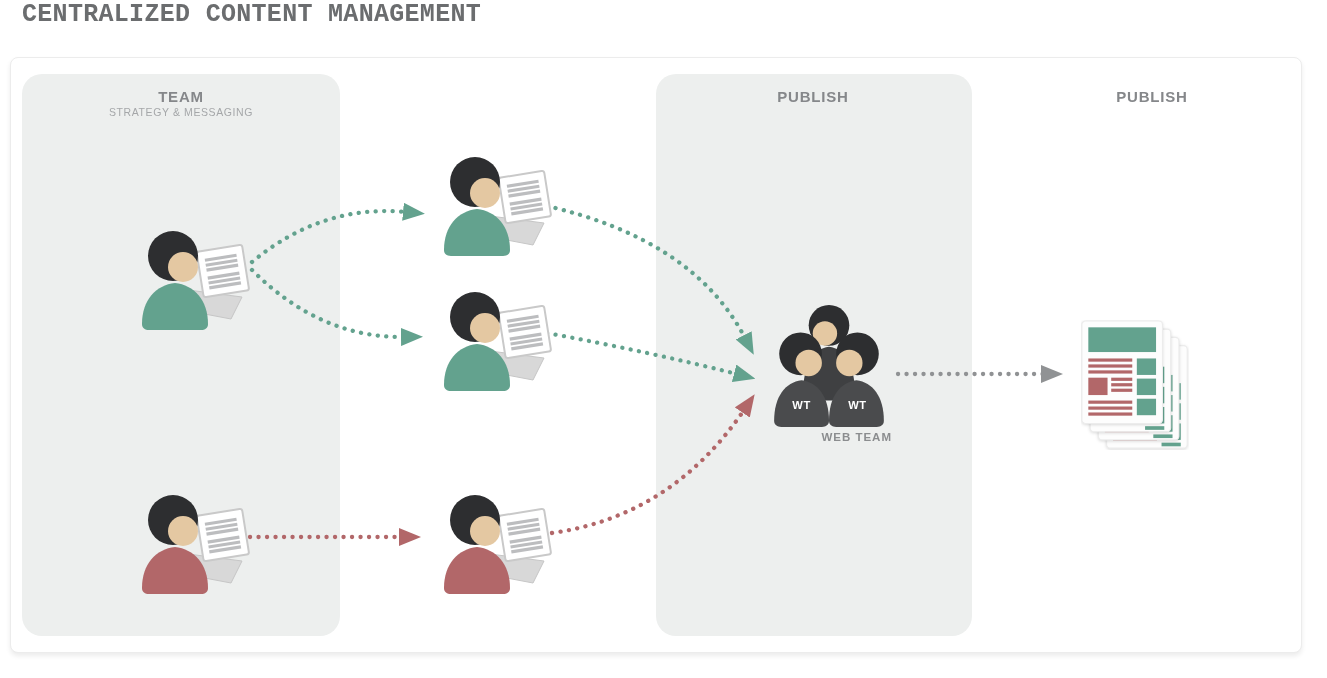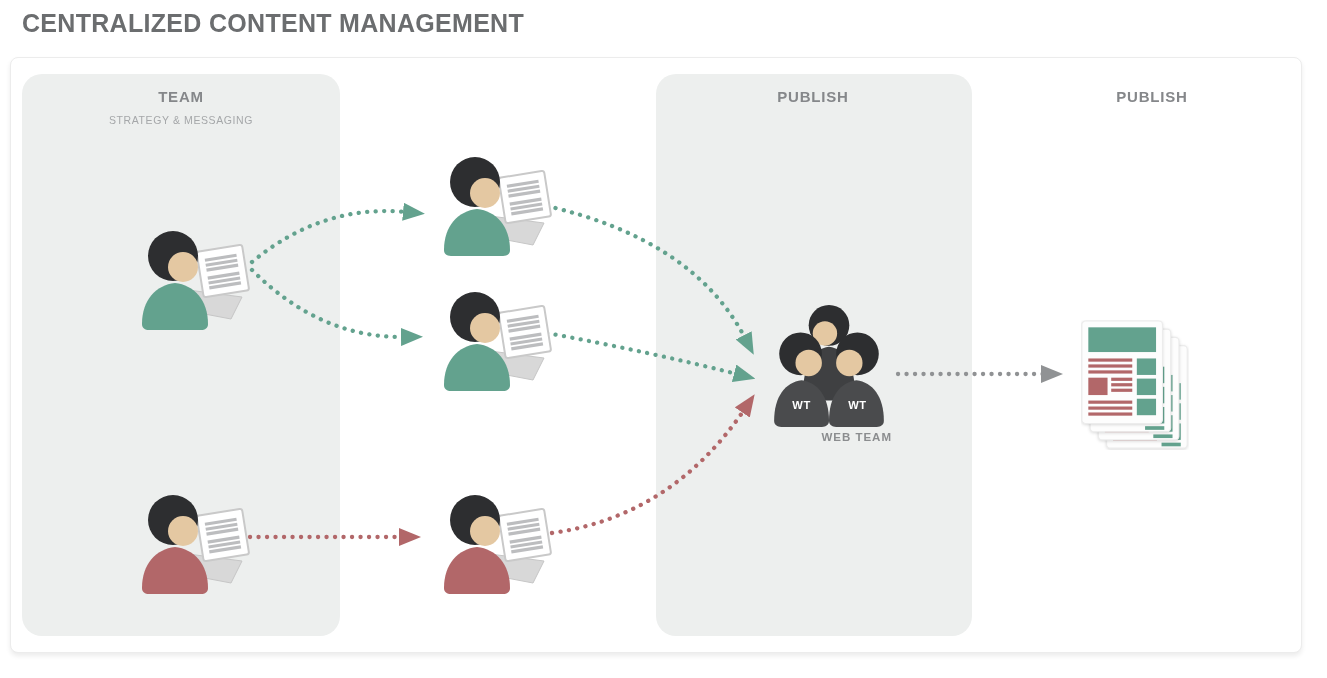--- a/index.html
+++ b/index.html
@@ -3,30 +3,30 @@
 <meta charset="utf-8">
 <style>
   :root{
     --teal:#63a28e; --red:#b26769; --dark-body:#4a4b4d; --hair:#2d2e30;
     --face:#e4c8a2; --panel:#edefee; --arrow-gray:#909294; --title-text:#6b6d6f;
     --header-text:#85878a; --subheader-text:#a5a7a9; --laptop-base:#d8d8d8; --page-bg:#fdfdfd;
   }
   *{box-sizing:border-box;margin:0;padding:0;}
   body{background:#ffffff;font-family:"Liberation Sans",sans-serif;}
   .stage{position:relative;width:1327px;height:678px;background:#ffffff;overflow:hidden;}
-  .page-title{position:absolute;left:22px;top:9px;font-size:25px;font-weight:800;
-    letter-spacing:.3px;color:var(--title-text);}
+  .page-title{position:absolute;left:22px;top:0;font-size:25px;font-weight:800;
+    letter-spacing:.3px;color:var(--title-text);font-family:Liberation Mono, monospace;}
   .board{position:absolute;left:10px;top:57px;width:1292px;height:596px;background:#ffffff;
     border:1px solid #ececec;border-radius:8px;box-shadow:0 3px 5px rgba(0,0,0,.08);}
   .panel{position:absolute;background:var(--panel);border-radius:20px;width:318px;height:562px;top:74px;}
   .panel-owner{left:22px;}
   .panel-approve{left:656px;width:316px;}
   .colhead{position:absolute;top:88px;width:240px;text-align:center;}
   .collabel{font-size:15px;font-weight:800;letter-spacing:.8px;color:var(--header-text);}
-  .colsub{font-size:10.5px;font-weight:400;letter-spacing:.6px;color:var(--subheader-text);margin-top:9px;}
+  .colsub{font-size:10.5px;font-weight:400;letter-spacing:.6px;color:var(--subheader-text);margin-top:1px;}
   .overlay{position:absolute;left:0;top:0;width:1327px;height:678px;pointer-events:none;}
   .dots{fill:none;stroke-width:4.3;stroke-linecap:round;stroke-dasharray:0.1 8.4;}
   .icon{position:absolute;}
   .webteam-label{position:absolute;left:766px;top:431px;width:126px;text-align:right;
     font-size:11.5px;font-weight:800;letter-spacing:1px;color:#8b8d8f;}
   .wt-text{font:800 11px "Liberation Sans",sans-serif;fill:#ffffff;letter-spacing:.5px;text-anchor:middle;}
   .page-sheet{fill:var(--page-bg);stroke:#ececec;stroke-width:1.2;filter:drop-shadow(0 1px 1.5px rgba(0,0,0,.14));}
   .tealf{fill:var(--teal);}
   .redf{fill:var(--red);}
 </style>

